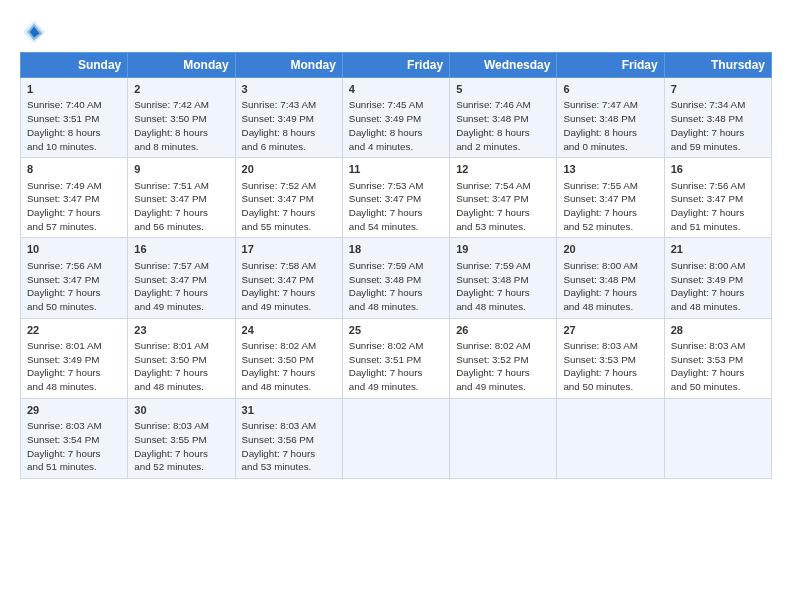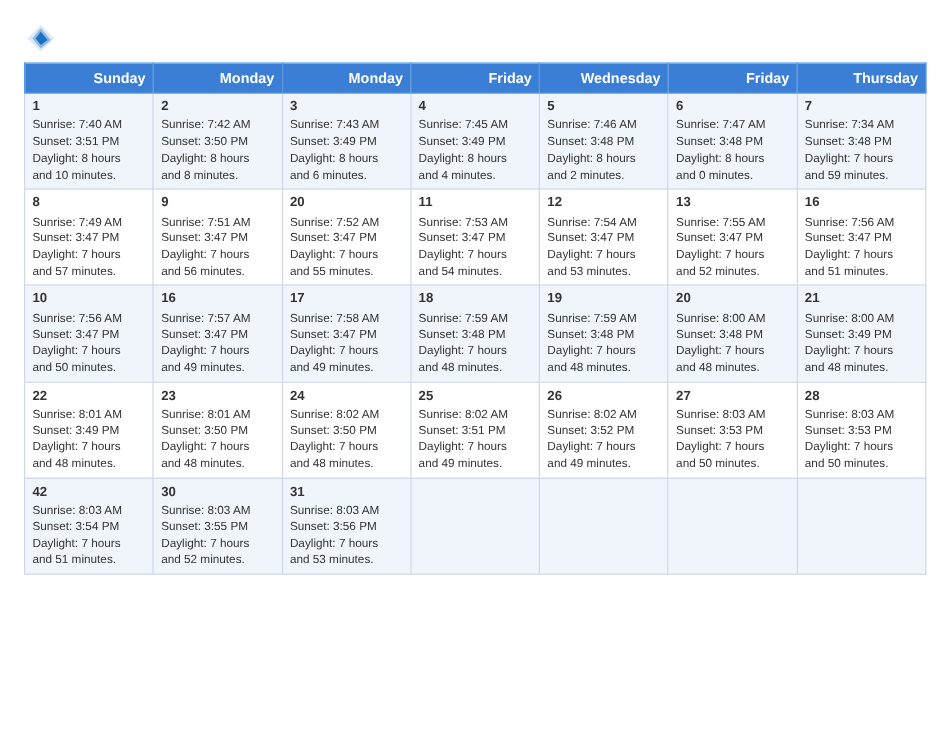--- a/index.html
+++ b/index.html
@@ -331,21 +331,21 @@
           <td>
             <span class="day-num">28</span>
             <div class="day-detail">Sunrise: 8:03 AM</div>
             <div class="day-detail">Sunset: 3:53 PM</div>
             <div class="day-detail">Daylight: 7 hours</div>
             <div class="day-detail">and 50 minutes.</div>
           </td>
         </tr>
         <tr>
           <td>
-            <span class="day-num">42</span>
+            <span class="day-num">29</span>
             <div class="day-detail">Sunrise: 8:03 AM</div>
             <div class="day-detail">Sunset: 3:54 PM</div>
             <div class="day-detail">Daylight: 7 hours</div>
             <div class="day-detail">and 51 minutes.</div>
           </td>
           <td>
             <span class="day-num">30</span>
             <div class="day-detail">Sunrise: 8:03 AM</div>
             <div class="day-detail">Sunset: 3:55 PM</div>
             <div class="day-detail">Daylight: 7 hours</div>

